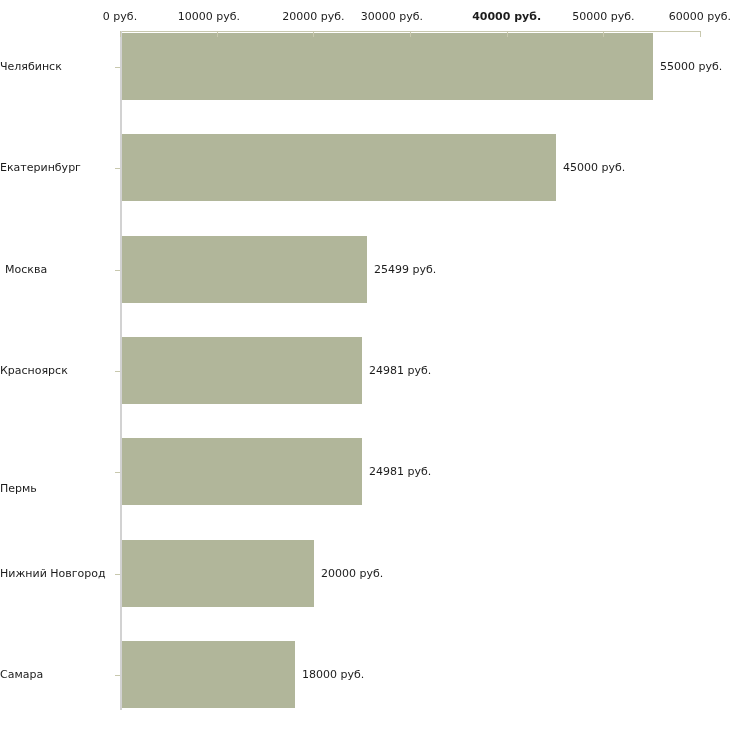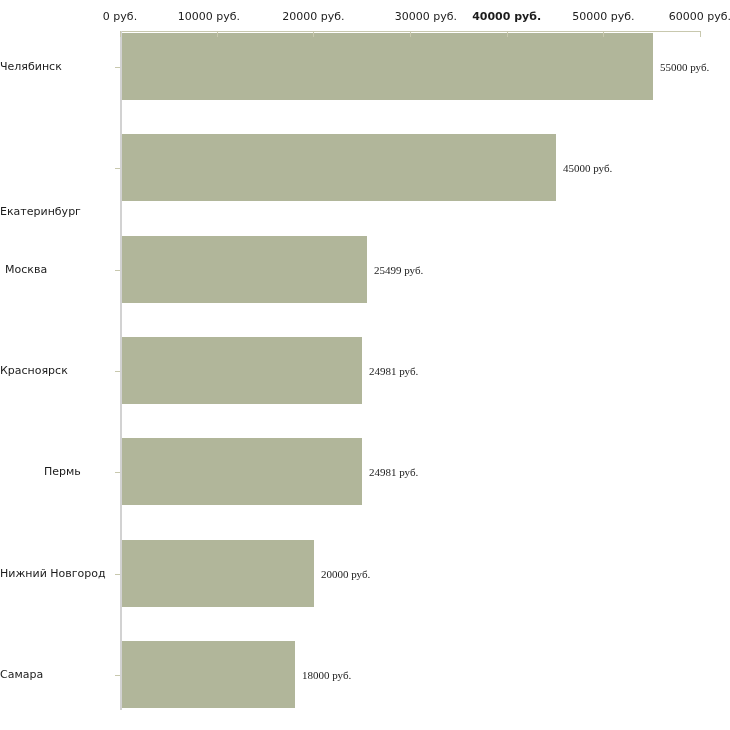--- a/index.html
+++ b/index.html
@@ -54,64 +54,63 @@
   .category-tick {
     position: absolute;
     height: 1px;
     width: 5px;
   }
   .value-label {
     position: absolute;
     white-space: nowrap;
     height: 14px;
     line-height: 14px;
-    font-family: Liberation Serif, serif;
   }
 </style>
 </head>
 <body>
 
 <div id="canvas">
   <div id="x-axis">
       <div class="x-tick-label" style="left: 72px; color: rgb(28, 28, 28);">0 руб.</div>
       <div class="x-tick-mark" style="left: 120px; background: rgb(200, 200, 174);"></div>
       <div class="x-tick-label" style="left: 161px; color: rgb(28, 28, 28);">10000 руб.</div>
       <div class="x-tick-mark" style="left: 217px; background: rgb(200, 200, 174);"></div>
       <div class="x-tick-label" style="left: 265.333px; color: rgb(28, 28, 28);">20000 руб.</div>
       <div class="x-tick-mark" style="left: 313px; background: rgb(200, 200, 174);"></div>
-      <div class="x-tick-label" style="left: 378px; color: rgb(28, 28, 28);">30000 руб.</div>
+      <div class="x-tick-label" style="left: 344px; color: rgb(28, 28, 28);">30000 руб.</div>
       <div class="x-tick-mark" style="left: 410px; background: rgb(200, 200, 174);"></div>
       <div class="x-tick-label" style="left: 458.667px; color: rgb(28, 28, 28); font-weight: bold;">40000 руб.</div>
       <div class="x-tick-mark" style="left: 507px; background: rgb(200, 200, 174);"></div>
       <div class="x-tick-label" style="left: 555.333px; color: rgb(28, 28, 28);">50000 руб.</div>
       <div class="x-tick-mark" style="left: 603px; background: rgb(200, 200, 174);"></div>
       <div class="x-tick-label" style="left: 652px; color: rgb(28, 28, 28);">60000 руб.</div>
       <div class="x-tick-mark" style="left: 700px; background: rgb(200, 200, 174);"></div>
     </div>
   <div class="x-axis-line" id="x-axis-line" style="left: 120px; top: 31px; width: 581px; background: rgb(200, 200, 174);"></div>
   <div class="y-axis-line" id="y-axis-line" style="left: 120px; top: 31px; height: 678.98px; background: rgb(210, 210, 210);"></div>
   <div id="plot-area">
       <div class="bar" style="left: 122px; top: 33px; width: 531px; height: 67px; background: rgb(177, 182, 154);"></div>
       <div class="category-label" style="left: 0px; width: 113px; top: 60px; color: rgb(28, 28, 28);">Челябинск</div>
       <div class="category-tick" style="left: 115px; top: 67px; background: rgb(200, 200, 174);"></div>
       <div class="value-label" style="left: 660px; top: 60px; color: rgb(28, 28, 28);">55000 руб.</div>
       <div class="bar" style="left: 122px; top: 134px; width: 434px; height: 67px; background: rgb(177, 182, 154);"></div>
-      <div class="category-label" style="left: 0px; width: 113px; top: 161px; color: rgb(28, 28, 28); margin-top: 44px;">Екатеринбург</div>
+      <div class="category-label" style="left: 0px; width: 113px; top: 161px; color: rgb(28, 28, 28);">Екатеринбург</div>
       <div class="category-tick" style="left: 115px; top: 168px; background: rgb(200, 200, 174);"></div>
       <div class="value-label" style="left: 563px; top: 161px; color: rgb(28, 28, 28);">45000 руб.</div>
       <div class="bar" style="left: 122px; top: 236px; width: 245px; height: 67px; background: rgb(177, 182, 154);"></div>
       <div class="category-label" style="left: 5px; width: 113px; top: 263px; color: rgb(28, 28, 28);">Москва</div>
       <div class="category-tick" style="left: 115px; top: 270px; background: rgb(200, 200, 174);"></div>
       <div class="value-label" style="left: 374px; top: 263px; color: rgb(28, 28, 28);">25499 руб.</div>
       <div class="bar" style="left: 122px; top: 337px; width: 240px; height: 67px; background: rgb(177, 182, 154);"></div>
       <div class="category-label" style="left: 0px; width: 113px; top: 364px; color: rgb(28, 28, 28);">Красноярск</div>
       <div class="category-tick" style="left: 115px; top: 371px; background: rgb(200, 200, 174);"></div>
       <div class="value-label" style="left: 369px; top: 364px; color: rgb(28, 28, 28);">24981 руб.</div>
       <div class="bar" style="left: 122px; top: 438px; width: 240px; height: 67px; background: rgb(177, 182, 154);"></div>
-      <div class="category-label" style="left: 0px; width: 113px; top: 465px; color: rgb(28, 28, 28); margin-left: 44px;">Пермь</div>
+      <div class="category-label" style="left: 0px; width: 113px; top: 482px; color: rgb(28, 28, 28);">Пермь</div>
       <div class="category-tick" style="left: 115px; top: 472px; background: rgb(200, 200, 174);"></div>
       <div class="value-label" style="left: 369px; top: 465px; color: rgb(28, 28, 28);">24981 руб.</div>
       <div class="bar" style="left: 122px; top: 540px; width: 192px; height: 67px; background: rgb(177, 182, 154);"></div>
       <div class="category-label" style="left: 0px; width: 113px; top: 567px; color: rgb(28, 28, 28);">Нижний Новгород</div>
       <div class="category-tick" style="left: 115px; top: 574px; background: rgb(200, 200, 174);"></div>
       <div class="value-label" style="left: 321px; top: 567px; color: rgb(28, 28, 28);">20000 руб.</div>
       <div class="bar" style="left: 122px; top: 641px; width: 173px; height: 67px; background: rgb(177, 182, 154);"></div>
       <div class="category-label" style="left: 0px; width: 113px; top: 668px; color: rgb(28, 28, 28);">Самара</div>
       <div class="category-tick" style="left: 115px; top: 675px; background: rgb(200, 200, 174);"></div>
       <div class="value-label" style="left: 302px; top: 668px; color: rgb(28, 28, 28);">18000 руб.</div>

